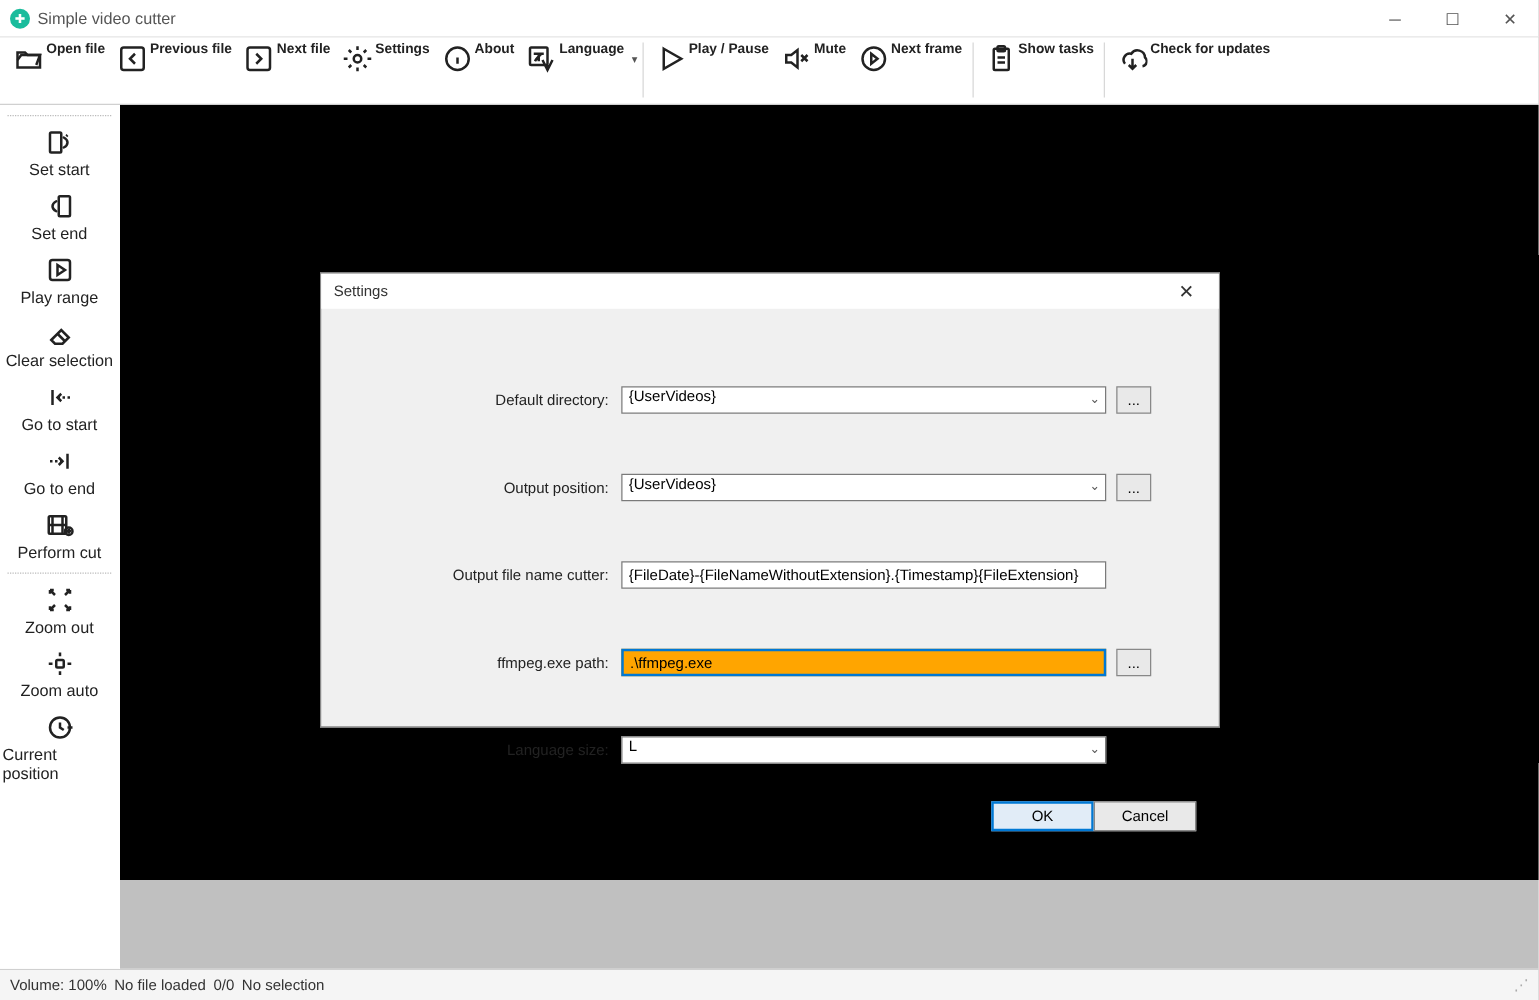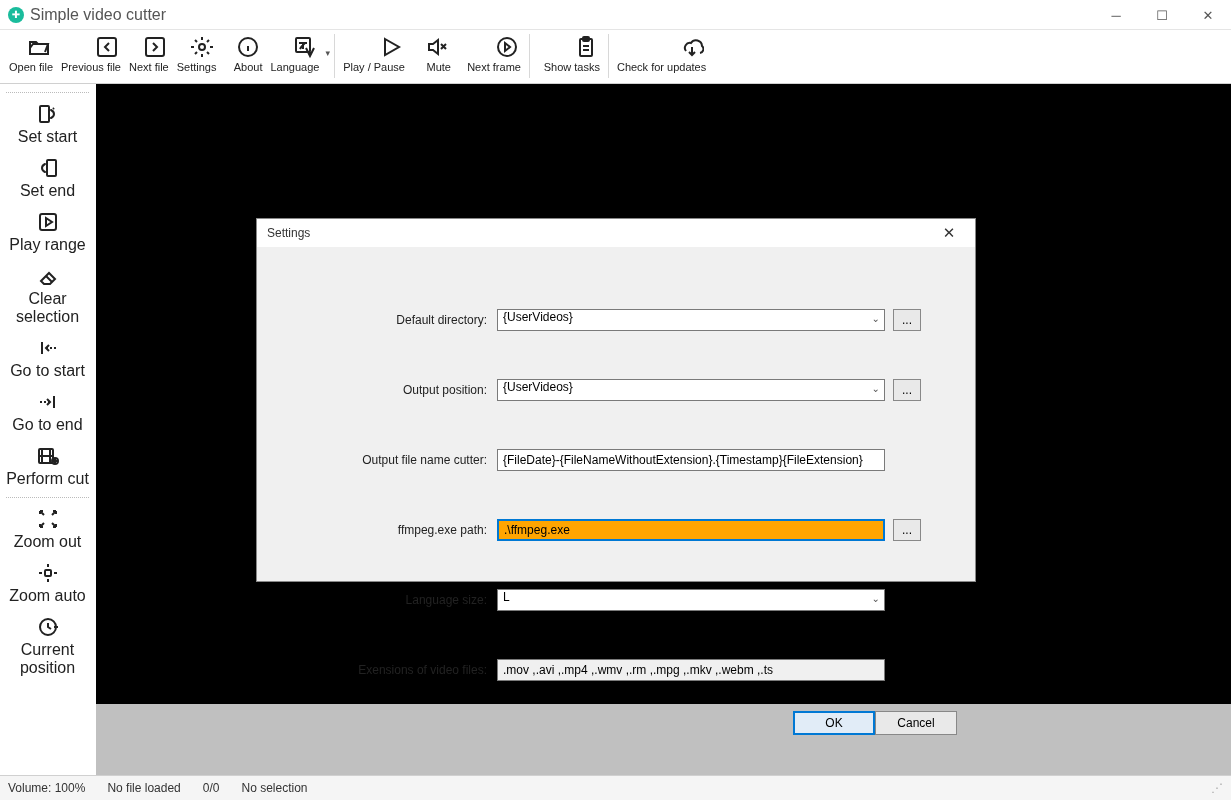--- a/index.html
+++ b/index.html
@@ -27,21 +27,21 @@
     width: 16px; height: 16px;
     background: #1abc9c;
     border-radius: 50%;
     margin-right: 6px;
     display: inline-flex;
     align-items: center;
     justify-content: center;
     color: #fff;
     font-size: 10px;
   }
-  .titlebar .title { color: #555; font-size: 16px; }
+  .titlebar .title { color: #555; font-size: 13px; }
   .win-controls {
     position: absolute;
     right: 0; top: 0;
     display: flex;
     height: 30px;
   }
   .win-controls div {
     width: 46px;
     display: flex;
     align-items: center;
@@ -62,26 +62,26 @@
   }
   .tb-group { display: flex; align-items: flex-start; }
   .tb-sep {
     width: 1px;
     background: #d8d8d8;
     height: 44px;
     margin: 2px 4px 0;
   }
   .tb-item {
     display: flex;
-    flex-direction: column;
-    align-items: flex-end;
+    align-items: flex-start;
     justify-content: flex-start;
     min-width: 46px;
     padding: 1px 4px 0;
     cursor: default;
+    font-weight: bold;
   }
   .tb-item .icon {
     width: 28px; height: 28px;
     display: flex; align-items: center; justify-content: center;
   }
   .tb-item .lbl { font-size: 11px; color: #222; text-align: center; white-space: nowrap; }
   .tb-item-wide { min-width: 70px; }
   .tb-dropdown { display: flex; align-items:center; }
   .tb-dropdown .caret { font-size: 9px; color: #555; padding-left: 2px; }
 
@@ -102,21 +102,21 @@
     margin: 4px 6px;
   }
   .sb-item {
     display: flex;
     flex-direction: column;
     align-items: center;
     padding: 3px 2px 5px;
     cursor: default;
   }
   .sb-item .icon { width: 28px; height: 28px; display: flex; align-items:center; justify-content:center; }
-  .sb-item .lbl { font-size: 16px; color: #222; text-align:center; }
+  .sb-item .lbl { font-size: 13px; color: #222; }
 
   .content {
     flex: 1;
     display: flex;
     flex-direction: column;
     background: #fff;
   }
   .video-area {
     flex: 0 0 620px;
     background: #000;
@@ -129,21 +129,21 @@
   
   .statusbar {
     height: 25px;
     border-top: 1px solid #d0d0d0;
     background: #f5f5f5;
     display: flex;
     align-items: center;
     padding: 0 8px;
     font-size: 12px;
     color: #333;
-    gap: 22px;
+    gap: 6px;
   }
   .statusbar .grip {
     margin-left: auto;
     color: #aaa;
     font-size: 12px;
   }
 
   
   .dialog {
     position: absolute;
@@ -538,25 +538,19 @@
     <div class="form-row">
       <div class="form-label">Language size:</div>
       <div class="form-field">
         <div class="select">
           <span>L</span>
           <span class="caret">⌄</span>
         </div>
       </div>
     </div>
 
-    <div class="form-row">
-      <div class="form-label">Exensions of video files:</div>
-      <div class="form-field">
-        <input type="text" class="readonly" readonly="" value=".mov ,.avi ,.mp4 ,.wmv ,.rm ,.mpg ,.mkv ,.webm ,.ts" style="">
-      </div>
-    </div>
 
   </div>
   <div class="dlg-buttons">
     <div class="btn primary">OK</div>
     <div class="btn">Cancel</div>
   </div>
 </div>
 
 </body></html>

